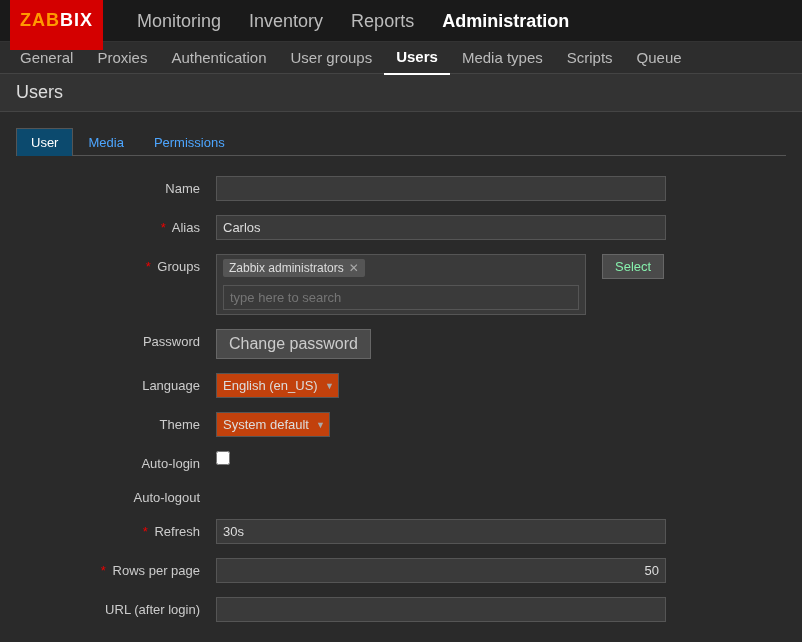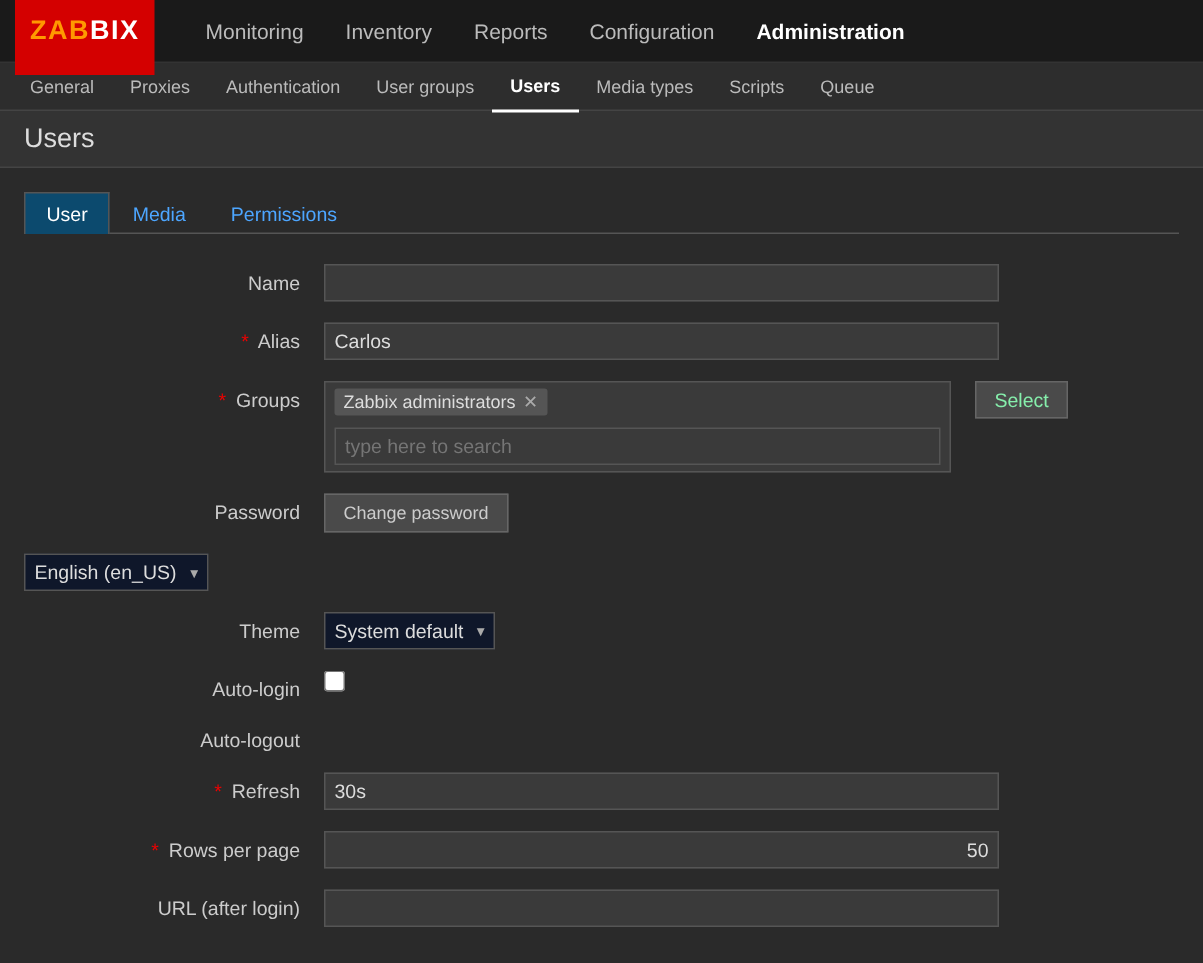--- a/index.html
+++ b/index.html
@@ -21,39 +21,39 @@
       font-size: 18px;
       padding: 19px 10px;
       margin-right: 20px;
       letter-spacing: 1px;
     }
     .logo span { color: #f90; }
     .top-nav a {
       color: #bbb;
       text-decoration: none;
       padding: 0 14px;
-      font-size: 14px;
+      font-size: 18px;
       line-height: 42px;
     }
     .top-nav a.active { color: #fff; font-weight: bold; }
 
     
     .sub-nav {
       background: #2d2d2d;
       display: flex;
       align-items: center;
       height: 32px;
       padding: 0 8px;
       border-bottom: 1px solid #444;
     }
     .sub-nav a {
       color: #bbb;
       text-decoration: none;
       padding: 0 12px;
-      font-size: 12px;
+      font-size: 15px;
       line-height: 32px;
     }
     .sub-nav a.active {
       color: #fff;
       border-bottom: 2px solid #fff;
       font-weight: bold;
     }
 
     
     .page-title-bar {
@@ -121,21 +121,21 @@
       padding: 4px 6px;
       font-size: 13px;
       width: 100%;
       max-width: 450px;
       outline: none;
     }
     .groups-box {
       background: #3a3a3a;
       border: 1px solid #555;
       padding: 4px 6px;
-      width: 418px;
+      width: 370px;
       min-height: 56px;
     }
     .group-tag {
       display: inline-flex;
       align-items: center;
       background: #555;
       color: #ddd;
       padding: 2px 6px;
       margin-right: 4px;
       margin-bottom: 4px;
@@ -167,25 +167,25 @@
       align-self: flex-start;
       margin-top: 0;
     }
 
     .change-pwd-btn {
       background: #4a4a4a;
       border: 1px solid #666;
       color: #ccc;
       padding: 5px 12px;
       cursor: pointer;
-      font-size: 12px;
+      font-size: 16px;
     }
 
     select {
-      background: #0f172a;
+      background: #c2410c;
       border: 1px solid #555;
       color: #ddd;
       padding: 4px 6px;
       font-size: 13px;
       appearance: none;
       -webkit-appearance: none;
       padding-right: 20px;
       cursor: pointer;
       outline: none;
     }
@@ -236,21 +236,20 @@
 </head>
 <body>
 
 <div class="top-nav">
   <div class="logo">
     <span>ZAB</span>BIX
   </div>
   <a href="#">Monitoring</a>
   <a href="#">Inventory</a>
   <a href="#">Reports</a>
-  <a href="#">Configuration</a>
   <a href="#" class="active">Administration</a>
 </div>
 
 <div class="sub-nav">
   <a href="#">General</a>
   <a href="#">Proxies</a>
   <a href="#">Authentication</a>
   <a href="#">User groups</a>
   <a href="#" class="active">Users</a>
   <a href="#">Media types</a>
@@ -309,20 +308,21 @@
     </div>
 
     <div class="form-row">
       <div class="form-label">Password</div>
       <div class="form-control">
         <button type="button" class="change-pwd-btn">Change password</button>
       </div>
     </div>
 
     <div class="form-row">
+      <div class="form-label">Language</div>
       <div class="form-control">
         <div class="select-wrap">
           <select>
             <option>English (en_US)</option>
             <option>System default</option>
           </select>
         </div>
       </div>
     </div>
 

